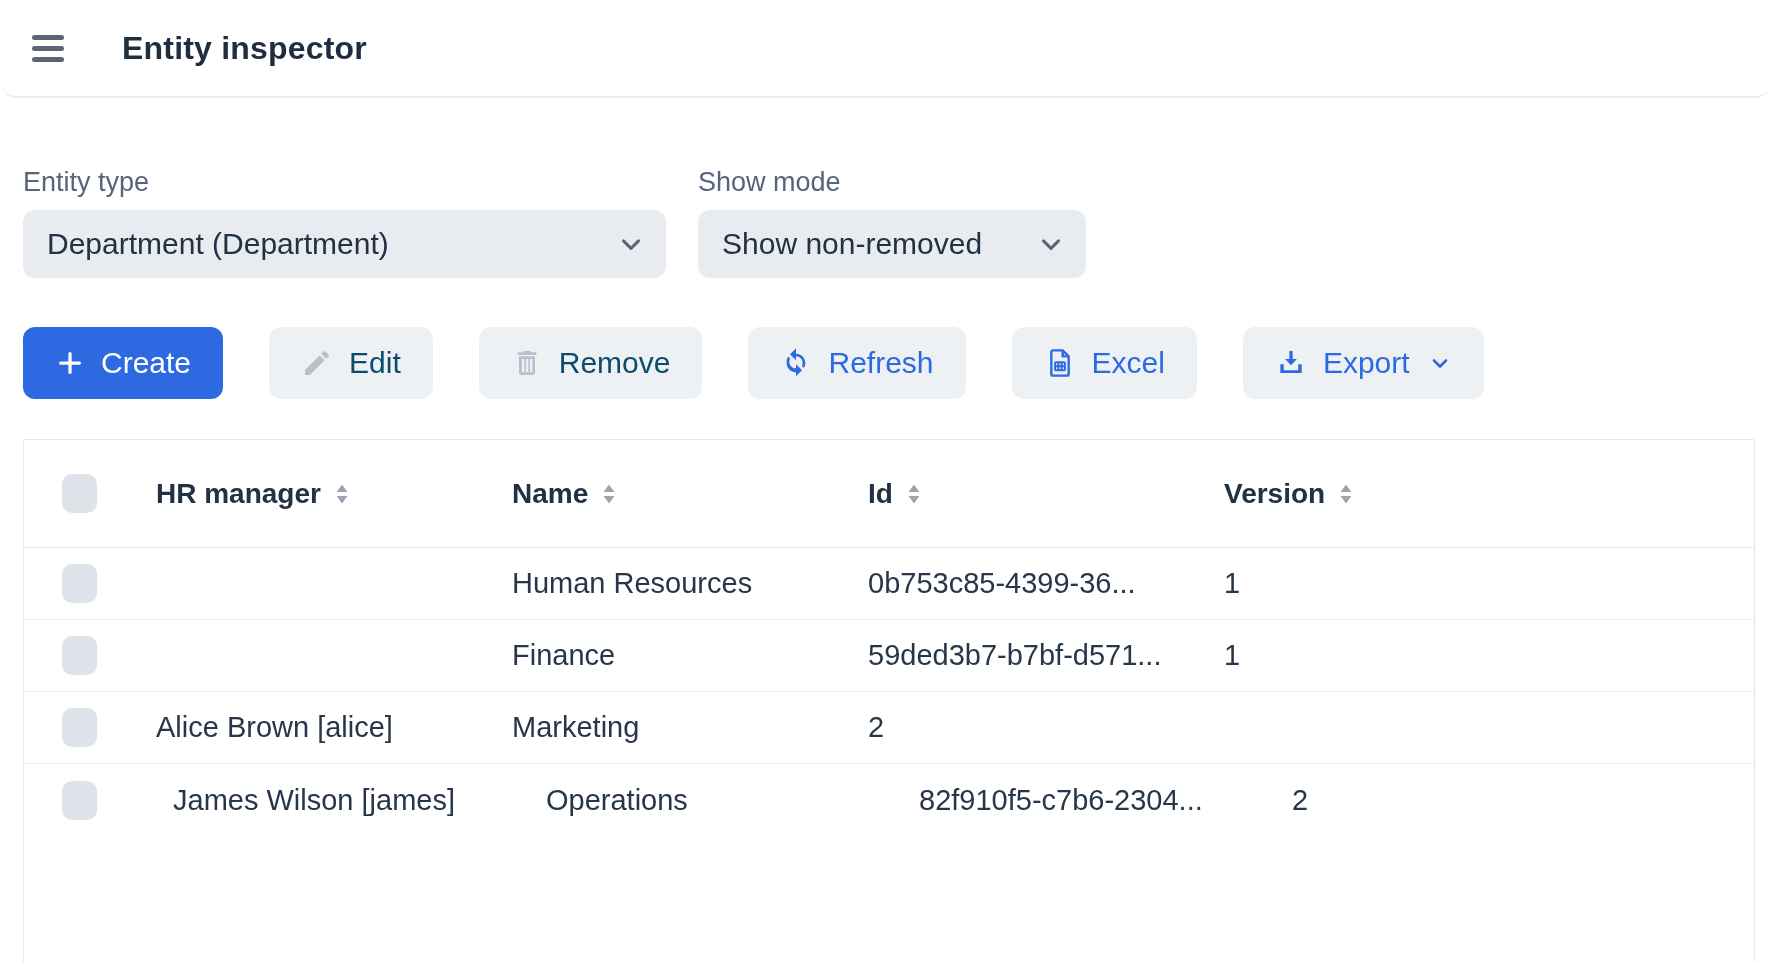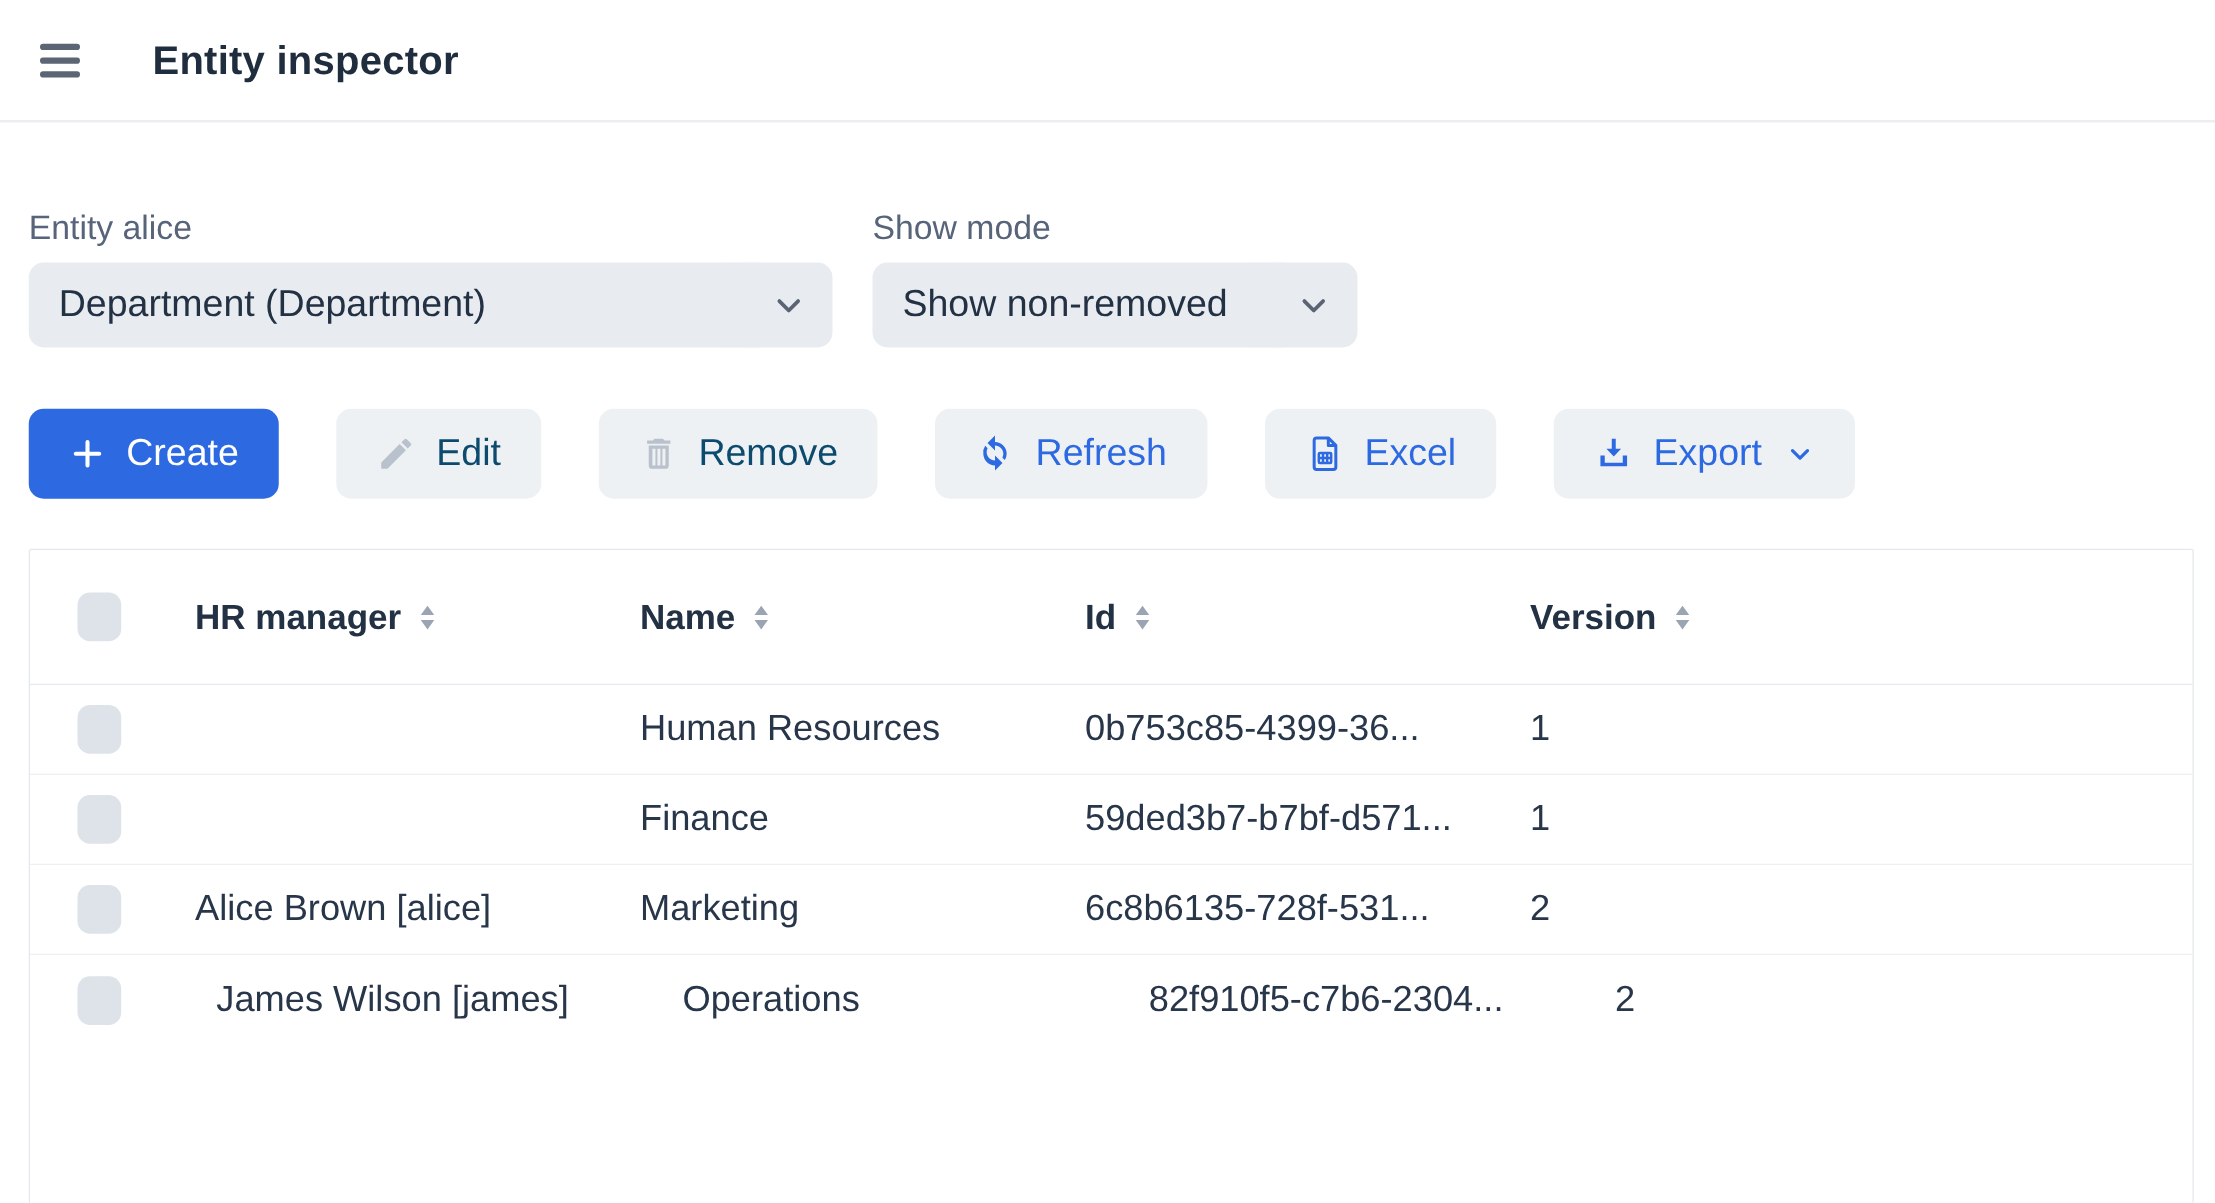--- a/index.html
+++ b/index.html
@@ -1,21 +1,21 @@
 <!DOCTYPE html>
 <html><head>
 <meta charset="utf-8">
 <style>
   * { margin: 0; padding: 0; box-sizing: border-box; }
   html, body { width: 1772px; height: 962px; overflow: hidden; background: #ffffff;
     font-family: "Liberation Sans", "DejaVu Sans", sans-serif; color: #223143; }
 
   
   .topbar { height: 98px; border-bottom: 2px solid #eceef1; display: flex; align-items: center;
-    padding-left: 32px; gap: 44px; background: #fff; }
+    padding-left: 32px; gap: 44px; background: #fff; border-radius: 17px; }
   .hamburger { width: 46px; height: 40px; display: flex; flex-direction: column; justify-content: center;
     gap: 6px; cursor: pointer; background: none; border: none; }
   .hamburger span { display: block; width: 32px; height: 5px; border-radius: 3px; background: #5b6574; }
   .page-title { font-size: 32px; font-weight: 700; color: #1f2d3f; letter-spacing: 0.2px; }
 
   
   .content { margin-left: 23px; width: 1732px; }
 
   
   .filters { display: flex; gap: 32px; margin-top: 68px; }
@@ -65,21 +65,21 @@
       <span></span>
       <span></span>
   </button>
   <div class="page-title">Entity inspector</div>
 </div>
 
 <div class="content">
 
   <div class="filters">
     <div>
-      <div class="field-label">Entity alice</div>
+      <div class="field-label">Entity type</div>
       <div class="select-box entity-type-box">
         <div class="value-wrap">
           <span class="value">Department (Department)</span>
         </div>
         <svg class="chev" width="30" height="30" viewBox="0 0 24 24" fill="none" stroke="#5a6475" stroke-width="2.4" stroke-linecap="round" stroke-linejoin="round">
             <path d="M6 9.5l6 6 6-6"></path>
           </svg>
       </div>
     </div>
     <div>
@@ -206,21 +206,20 @@
       <div class="col cell-text">59ded3b7-b7bf-d571...</div>
       <div class="col-last cell-text">1</div>
     </div>
 
     <div class="trow tbody-row">
       <div class="col-check">
           <div class="checkbox"></div>
         </div>
       <div class="col cell-text">Alice Brown [alice]</div>
       <div class="col cell-text">Marketing</div>
-      <div class="col cell-text">6c8b6135-728f-531...</div>
       <div class="col-last cell-text">2</div>
     </div>
 
     <div class="trow tbody-row">
       <div class="col-check">
           <div class="checkbox"></div>
         </div>
       <div class="col cell-text">James Wilson [james]</div>
       <div class="col cell-text">Operations</div>
       <div class="col cell-text">82f910f5-c7b6-2304...</div>

